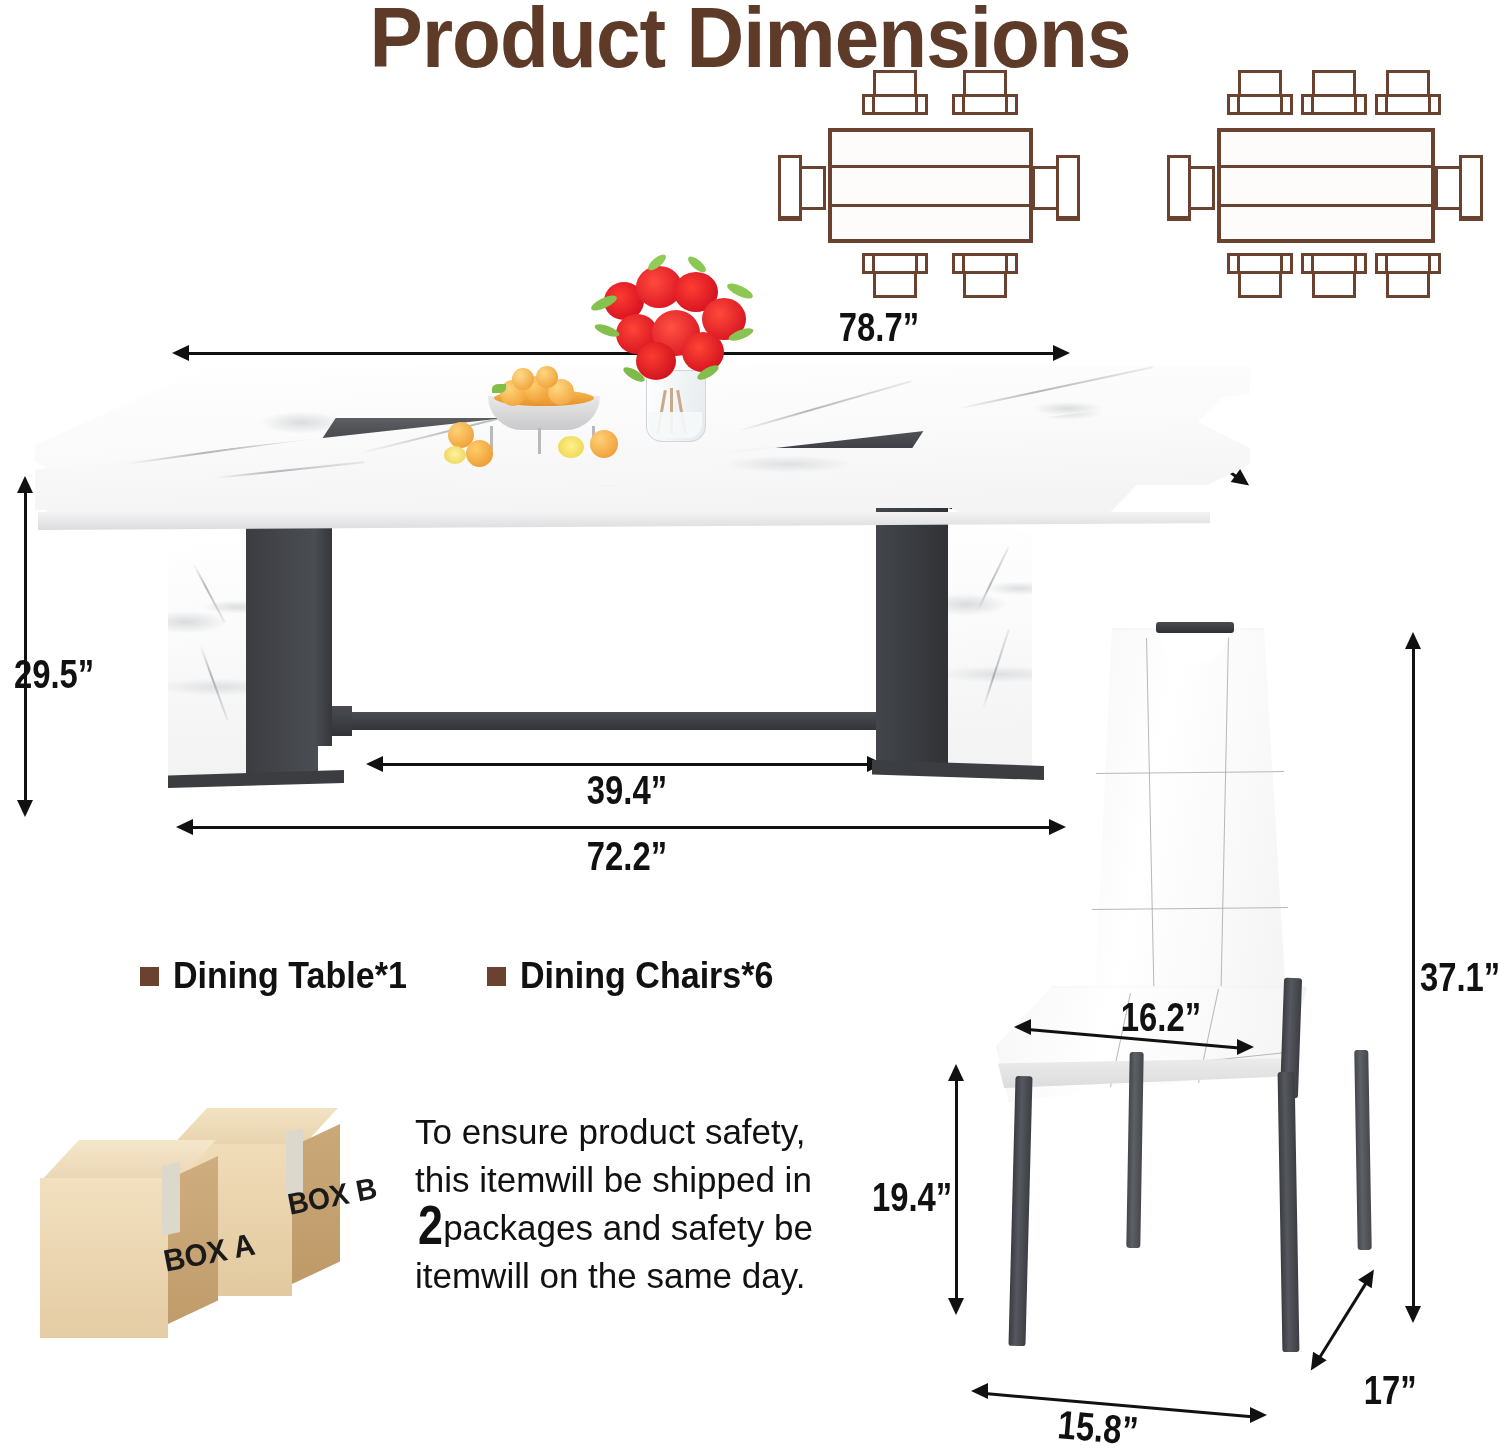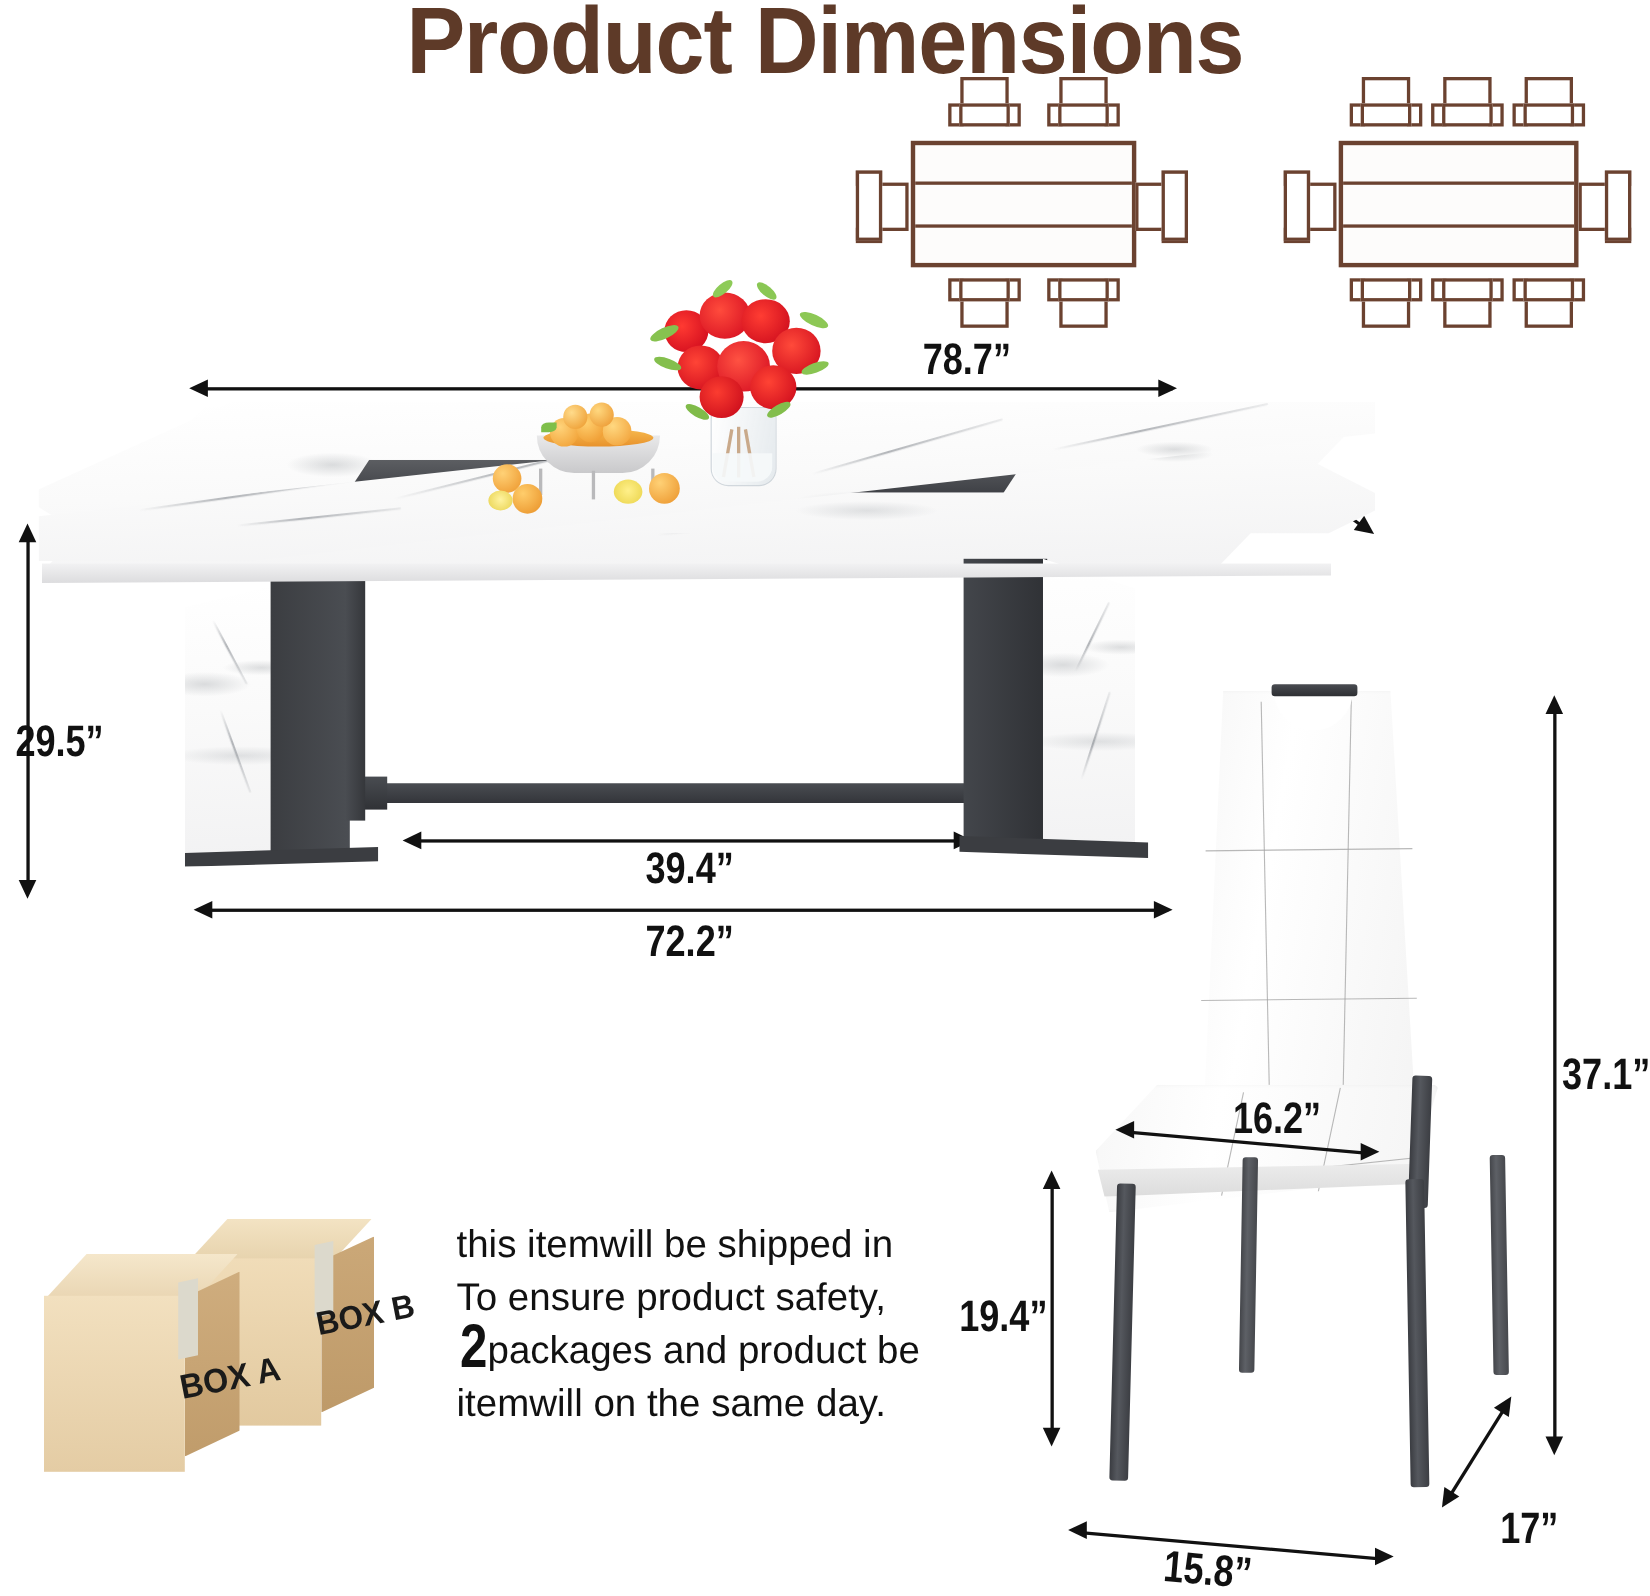--- a/index.html
+++ b/index.html
@@ -409,20 +409,30 @@
   <div class="dimline" style="left:380px; top:763px; width:500px; height:3px;"></div>
   <div class="arrowhead ah-left" style="left:366px; top:756px;"></div>
   <div class="arrowhead ah-right" style="left:867px; top:756px;"></div>
   <div class="dimlabel" style="left:578px; top:768px; font-size:40px;">39.4”</div>
 
   <div class="dimline" style="left:190px; top:826px; width:872px; height:3px;"></div>
   <div class="arrowhead ah-left" style="left:176px; top:819px;"></div>
   <div class="arrowhead ah-right" style="left:1049px; top:819px;"></div>
   <div class="dimlabel" style="left:578px; top:834px; font-size:40px;">72.2”</div>
 
+  <div id="bullets">
+    <div class="bullet-item">
+      <div class="bullet-sq"></div>
+      <div class="bullet-txt">Dining Table*1</div>
+    </div>
+    <div class="bullet-item">
+      <div class="bullet-sq"></div>
+      <div class="bullet-txt">Dining Chairs*6</div>
+    </div>
+  </div>
 
   <div class="box" style="left:170px; top:1108px; width:240px; height:200px; z-index:1;">
     <div class="top" style="left:0; top:0; width:168px; height:40px; background:linear-gradient(180deg,#F3E3C3,#E6D2AC);
                 clip-path:polygon(0% 100%, 22% 0%, 100% 0%, 78% 100%);"></div>
     <div class="front" style="left:0px; top:36px; width:122px; height:152px; background:linear-gradient(180deg,#F0DCB8,#E2C99F);"></div>
     <div class="side" style="left:122px; top:16px; width:48px; height:160px; background:linear-gradient(180deg,#CBA878,#BE9A69);
                 clip-path:polygon(0% 14%, 100% 0%, 100% 86%, 0% 100%);"></div>
     <div class="tape" style="left:116px; top:22px; width:17px; height:66px; transform:skewY(-12deg);"></div>
     <div class="box-label" style="left:118px; top:80px; font-size:30px; transform:rotate(-11deg) scaleX(0.95); transform-origin:0 50%;">BOX B</div>
   </div>
@@ -431,24 +441,24 @@
     <div class="top" style="left:0; top:0; width:176px; height:42px; background:linear-gradient(180deg,#F5E7CB,#E9D5B2);
                 clip-path:polygon(0% 100%, 22% 0%, 100% 0%, 78% 100%);"></div>
     <div class="front" style="left:0px; top:38px; width:128px; height:160px; background:linear-gradient(180deg,#F2E0BF,#E4CCA4);"></div>
     <div class="side" style="left:128px; top:16px; width:50px; height:168px; background:linear-gradient(180deg,#CFAD7E,#C09C6B);
                 clip-path:polygon(0% 14%, 100% 0%, 100% 86%, 0% 100%);"></div>
     <div class="tape" style="left:122px; top:24px; width:18px; height:70px; transform:skewY(-12deg);"></div>
     <div class="box-label" style="left:124px; top:104px; font-size:31px; transform:rotate(-11deg) scaleX(0.95); transform-origin:0 50%;">BOX A</div>
   </div>
 
   <div id="ship-note">
+    <div>To ensure product safety,</div>
     <div>this itemwill be shipped in</div>
-    <div>To ensure product safety,</div>
     <div>
-      <span class="big2">2</span><span>packages and product be</span>
+      <span class="big2">2</span><span>packages and safety be</span>
     </div>
     <div>itemwill on the same day.</div>
   </div>
 
   <div style="position:absolute; left:960px; top:620px; width:470px; height:760px;">
 
     <div class="chair-part leather" style="left:128px; top:8px; width:200px; height:390px;
                 clip-path:polygon(12% 0%, 88% 0%, 99% 95%, 3% 100%);
                 border-radius:6px;">
     </div>

